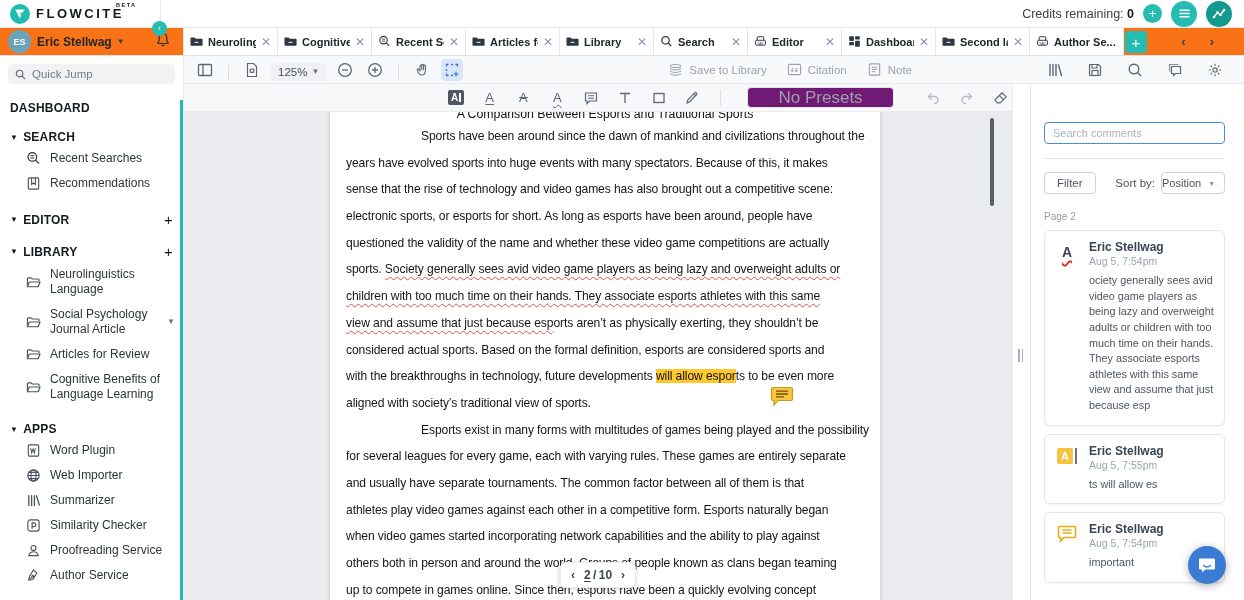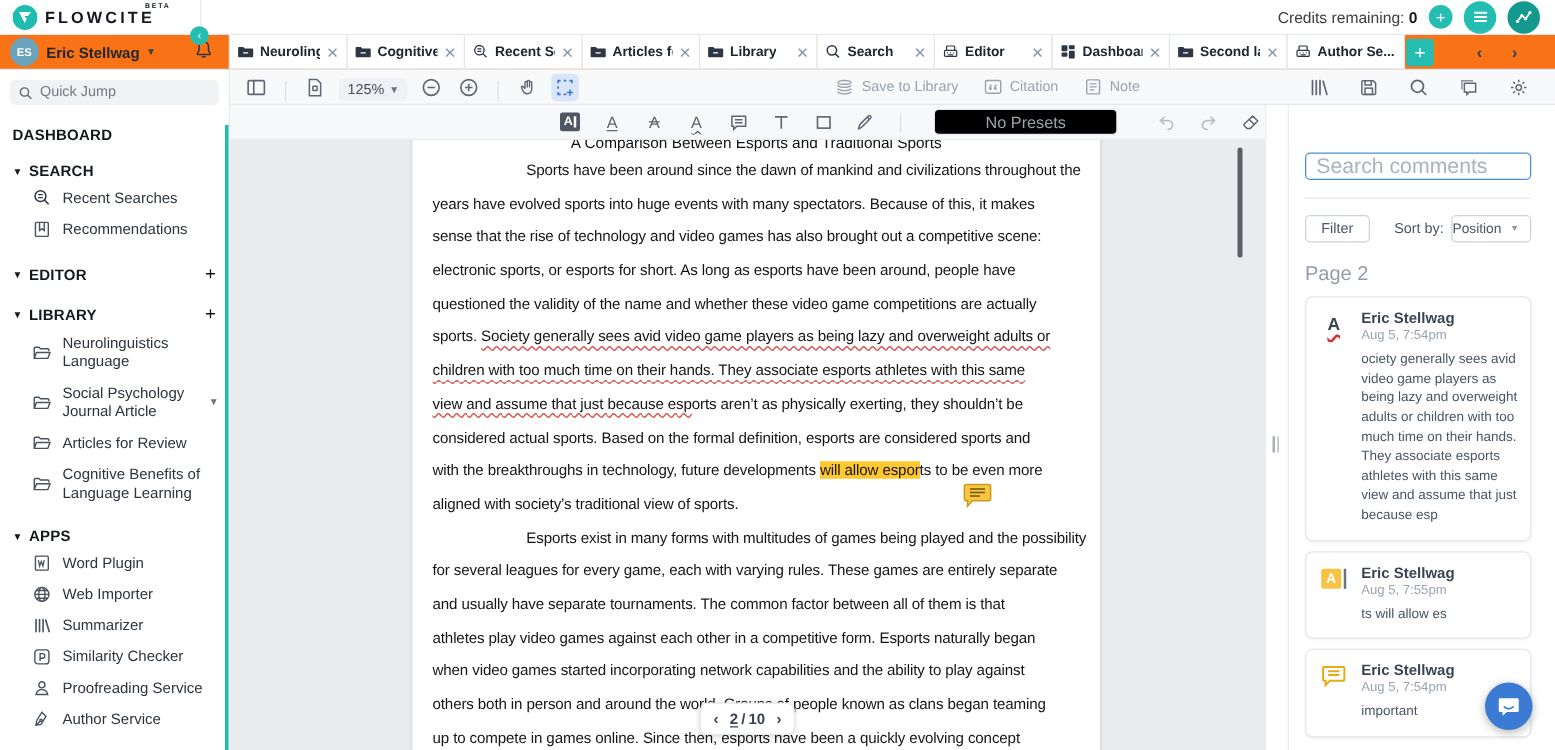--- a/index.html
+++ b/index.html
@@ -79,21 +79,21 @@
   .doc-stack { width:828px; flex:0 0 828px; display:flex; flex-direction:column; min-height:0; }
   .anno-bar { height:28px; flex:0 0 28px; background:#f7f8fa; border-bottom:1px solid #e9ebee; display:flex; align-items:center; gap:14px; padding-left:262px; color:#5d6774; }
   .anno-tool { width:22px; height:22px; display:flex; align-items:center; justify-content:center; cursor:pointer; }
   .anno-tool svg { width:16px; height:16px; }
   .ann-letter { font-size:13px; font-weight:500; color:#5d6774; line-height:1; }
   .ann-letter.u { text-decoration:underline; text-underline-offset:2px; }
   .ann-letter.s { text-decoration:line-through; }
   .ann-letter.w { text-decoration:underline wavy; text-decoration-color:#5d6774; text-underline-offset:2px; text-decoration-thickness:1px; }
   .hl-tool { width:16px; height:15px; background:#4f5862; border-radius:2px; color:#fff; font-size:10px; font-weight:700; display:flex; align-items:center; justify-content:center; gap:1px; }
   .hl-tool .bar { display:inline-block; width:1.5px; height:9px; background:#fff; }
-  .presets-pill { width:163px; height:21px; background:#000000; border:1px solid #e4e6ea; border-radius:4px; display:flex; align-items:center; justify-content:center; font-size:13px; color:#9aa3ad; margin-left:8px; cursor:pointer; }
+  .presets-pill { width:163px; height:21px; background:#701a75; border:1px solid #e4e6ea; border-radius:4px; display:flex; align-items:center; justify-content:center; font-size:17px; color:#9aa3ad; margin-left:8px; cursor:pointer; }
   .undo-redo { display:flex; align-items:center; gap:12px; margin-left:14px; color:#b9bec6; }
 
   
   .doc-area { flex:1; background:#e9ebee; position:relative; overflow:hidden; min-height:0; }
   .page { width:550px; margin-left:146px; margin-top:-8px; background:#fff; box-shadow:0 1px 4px rgba(0,0,0,.18); padding:2px 16px 40px 16px; height:580px; position:relative; overflow:hidden; }
   .doc-title { text-align:center; font-size:12.3px; color:#111; height:17px; line-height:17px; white-space:nowrap; }
   .doc-line { white-space:nowrap; height:26.7px; line-height:26.7px; font-size:12.1px; color:#151515; letter-spacing:-0.1px; }
   .doc-line.indent { padding-left:75px; }
   .mark-squiggly { text-decoration:underline wavy; text-decoration-color:#d9534f; text-decoration-thickness:1px; text-underline-offset:3px; }
   .mark-highlight { background:#ffc82e; }
@@ -102,30 +102,30 @@
   .page-nav { position:absolute; left:50%; transform:translateX(-50%); bottom:12px; background:#fff; border:1px solid #e8eaed; border-radius:6px; box-shadow:0 1px 4px rgba(0,0,0,.15); height:26px; display:flex; align-items:center; gap:9px; padding:0 10px; font-size:12px; font-weight:600; color:#3c4450; }
   .page-nav .nav-chev { cursor:pointer; font-size:12px; color:#3c4450; }
   .page-nav .cur { text-decoration:underline; text-underline-offset:2px; }
 
   .gutter { width:18px; flex:0 0 18px; background:#fff; border-left:1px solid #eceef1; position:relative; }
   .gutter-handle { position:absolute; top:265px; left:5px; display:flex; gap:2px; cursor:col-resize; }
   .gutter-handle i { display:block; width:1.5px; height:13px; background:#aab0b8; }
 
   
   .comments-panel { width:214px; flex:0 0 214px; background:#fff; border-left:1px solid #e5e7eb; padding:38px 19px 0 13px; overflow:hidden; }
-  .search-comments { width:100%; height:22px; border:1.5px solid #4a8fd6; border-radius:4px; font-size:17px; padding:0 8px; color:#3c4450; outline:none; font-family:"Liberation Sans",sans-serif; }
+  .search-comments { width:100%; height:22px; border:1.5px solid #4a8fd6; border-radius:4px; font-size:11px; padding:0 8px; color:#3c4450; outline:none; font-family:"Liberation Sans",sans-serif; }
   .search-comments::placeholder { color:#a9b3bf; }
   .panel-divider { border-top:1px solid #e5e7eb; margin-top:14px; }
   .panel-controls { margin-top:13px; display:flex; align-items:center; }
   .filter-btn { height:22px; padding:0 12px; border:1px solid #ccd3dc; border-radius:4px; background:#fff; font-size:11.5px; color:#4b5563; cursor:pointer; font-family:"Liberation Sans",sans-serif; }
   .sort-wrap { margin-left:auto; display:flex; align-items:center; gap:6px; }
   .sort-label { font-size:11.5px; color:#4b5563; }
   .sort-select { height:22px; min-width:64px; border:1px solid #ccd3dc; border-radius:4px; display:flex; align-items:center; gap:7px; padding:0 0; font-size:11px; color:#4b5563; cursor:pointer; }
   .sort-select .chev { font-size:7px; color:#8b95a3; }
-  .page-label { margin-top:17px; font-size:16px; color:#939ca8; }
+  .page-label { margin-top:17px; font-size:10px; color:#939ca8; }
   .comment-list { margin-top:8px; display:flex; flex-direction:column; gap:8px; }
   .comment-card { border:1px solid #e4e7ec; border-radius:6px; background:#fff; box-shadow:0 1px 2px rgba(0,0,0,.05); padding:9px 8px 11px 10px; cursor:pointer; }
   .cc-head { display:flex; align-items:flex-start; gap:10px; }
   .cc-icon { flex:0 0 24px; width:24px; height:24px; display:flex; align-items:center; justify-content:center; }
   .cc-namecol { display:flex; flex-direction:column; }
   .cc-name { font-size:12px; font-weight:700; color:#3a4554; }
   .cc-time { font-size:10.5px; color:#9aa5b1; margin-top:1px; }
   .cc-body { margin:6px 0 0 34px; font-size:10.8px; color:#4a5564; line-height:1.45; }
   .ann-A { font-size:14px; font-weight:600; color:#3a4554; line-height:1; }
   .ann-A.sq { text-decoration:underline wavy; text-decoration-color:#d9302c; text-underline-offset:3px; text-decoration-thickness:1.5px; }

